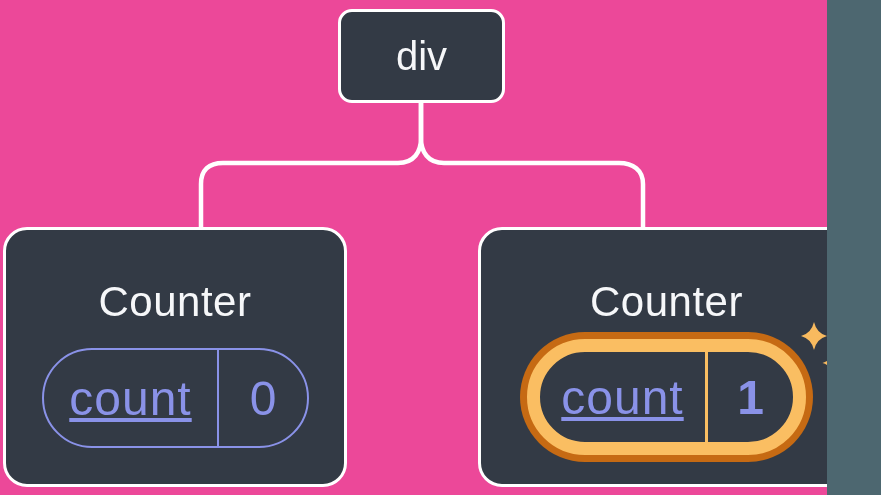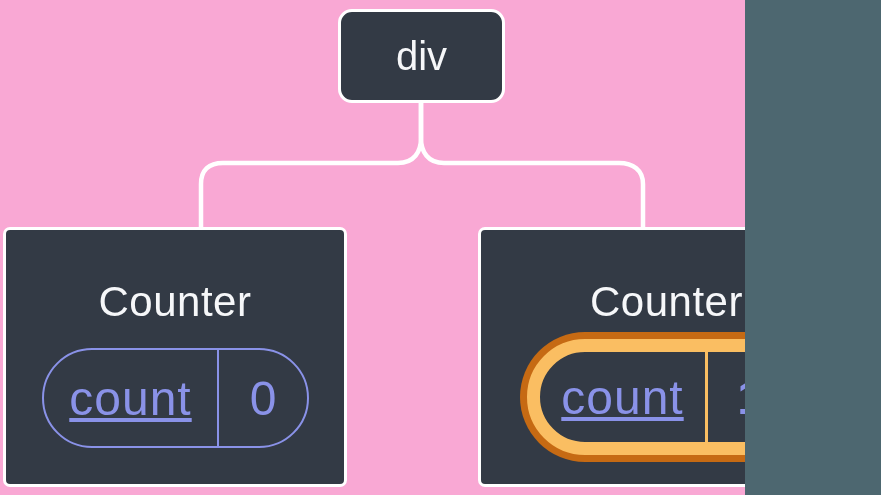--- a/index.html
+++ b/index.html
@@ -3,23 +3,23 @@
 <meta charset="utf-8">
 <style>
   html, body {
     margin: 0;
     padding: 0;
     background: #4D6770;
     font-family: "Liberation Sans", sans-serif;
   }
   .canvas {
     position: relative;
-    width: 745px;
+    width: 827px;
     height: 495px;
-    background: #f9a8d4;
+    background: #ec4899;
     overflow: hidden;
   }
   .connector-svg {
     position: absolute;
     left: 0;
     top: 0;
     width: 881px;
     height: 495px;
   }
   .node-root {
@@ -37,21 +37,21 @@
     justify-content: center;
     color: #F6F7F9;
     font-size: 40px;
   }
   .card {
     position: absolute;
     top: 227px;
     height: 260px;
     background: #333A45;
     border: 3px solid #FFFFFF;
-    border-radius: 7px;
+    border-radius: 24px;
     box-sizing: border-box;
   }
   .card-left  { left: 3px;   width: 344px; }
   .card-right { left: 478px; width: 377px; }
   .card-title {
     position: absolute;
     left: 0;
     right: 0;
     top: 48px;
     text-align: center;

